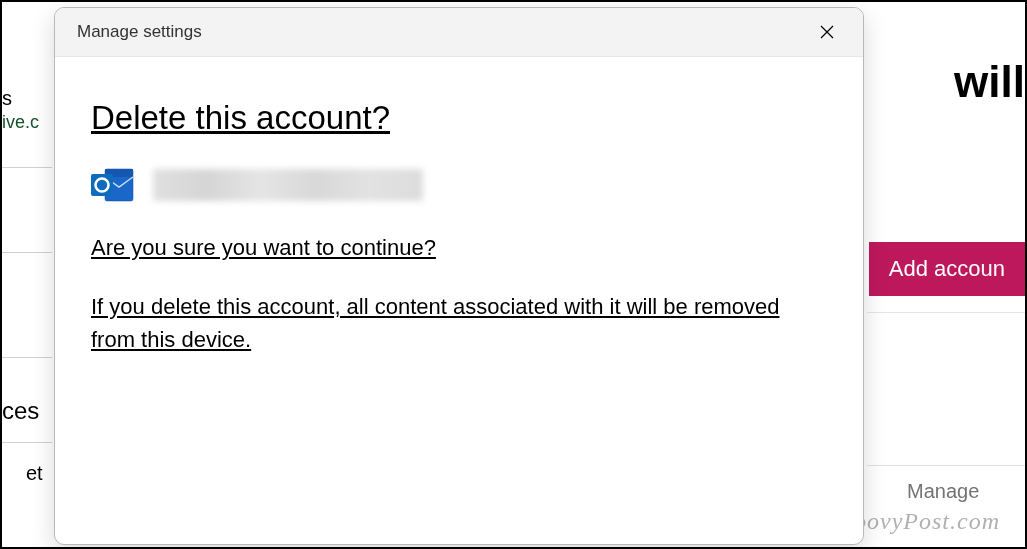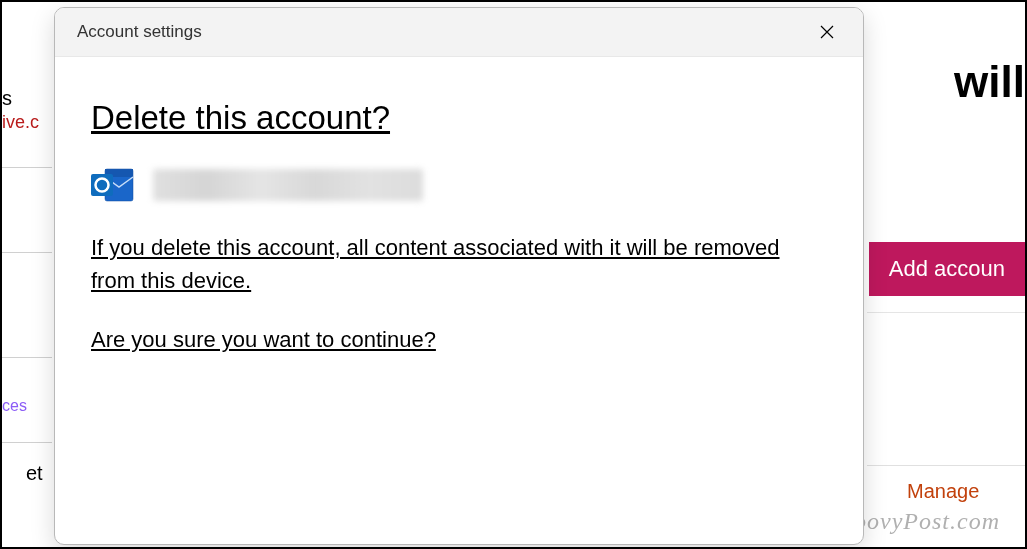--- a/index.html
+++ b/index.html
@@ -41,28 +41,28 @@
       top: 85px;
       left: 0;
       font-size: 20px;
       color: #000;
     }
     .bg-sidebar-text2 {
       position: absolute;
       top: 110px;
       left: 0;
       font-size: 18px;
-      color: #b91c1c;
+      color: #14532d;
     }
     .bg-sidebar-text3 {
       position: absolute;
       top: 395px;
       left: 0;
-      font-size: 16px;
-      color: #8b5cf6;
+      font-size: 24px;
+      color: #000000;
     }
     .bg-sidebar-text4 {
       position: absolute;
       top: 460px;
       left: 0;
       font-size: 20px;
       color: #000;
       padding-left: 24px;
     }
     
@@ -85,21 +85,21 @@
       width: 158px;
       height: 1px;
       background: #e5e5e5;
     }
     
     .bg-manage-button {
       position: absolute;
       bottom: 30px;
       right: 0;
       background: #fff;
-      color: #c2410c;
+      color: #737373;
       font-size: 20px;
       padding: 14px 30px;
       border: none;
       border-top: 1px solid #e0e0e0;
       cursor: pointer;
       width: 158px;
       text-align: left;
       padding-left: 40px;
     }
     
@@ -225,21 +225,21 @@
 
   <button class="bg-add-button">Add accoun</button>
   <div class="bg-divider1"></div>
   <button class="bg-manage-button">Manage</button>
 
   <div class="watermark">groovyPost.com</div>
 </div>
 
 <div class="modal">
   <div class="modal-header">
-    <div class="modal-header-title">Account settings</div>
+    <div class="modal-header-title">Manage settings</div>
     <button class="close-btn">
       <svg width="14" height="14" viewBox="0 0 14 14" fill="none">
         <path d="M1 1 L13 13 M13 1 L1 13" stroke="#000" stroke-width="1.2"></path>
       </svg>
     </button>
   </div>
   <div class="modal-body">
     <h1 class="modal-heading">Delete this account?</h1>
 
     <div class="account-row">
@@ -248,16 +248,16 @@
           <rect x="14" y="4" width="28" height="32" rx="2" fill="#1a66c9" stroke="#0f4a9e" stroke-width="0.5"></rect>
           <rect x="14" y="4" width="28" height="8" fill="#1557b0"></rect>
           <path d="M14 12 L28 22 L42 12" fill="none" stroke="#c5dcf7" stroke-width="1.5"></path>
           <rect x="0" y="9" width="22" height="22" rx="2" fill="#0f6cbd"></rect>
           <circle cx="11" cy="20" r="6.5" fill="none" stroke="#fff" stroke-width="2.5"></circle>
         </svg>
       </div>
       <div class="redacted-email"></div>
     </div>
 
+    <p class="modal-text">Are you sure you want to continue?</p>
     <p class="modal-text">If you delete this account, all content associated with it will be removed from this device.</p>
-    <p class="modal-text">Are you sure you want to continue?</p>
   </div>
 </div>
 
 </body></html>

